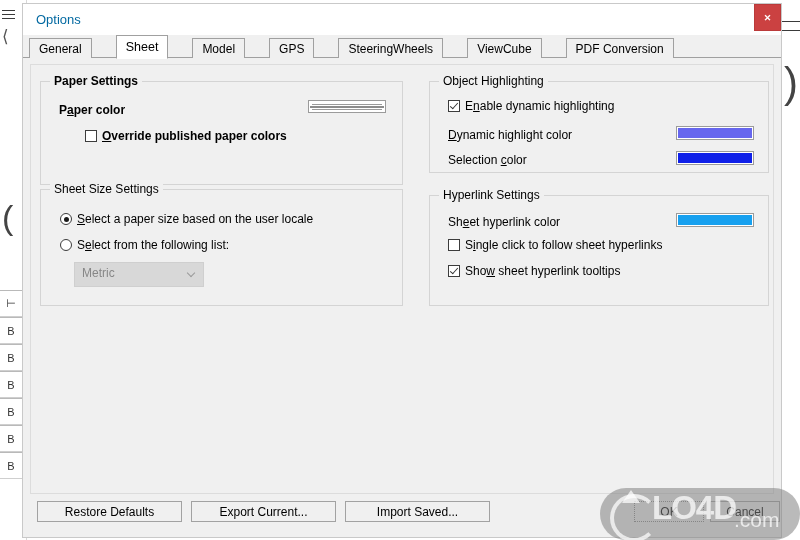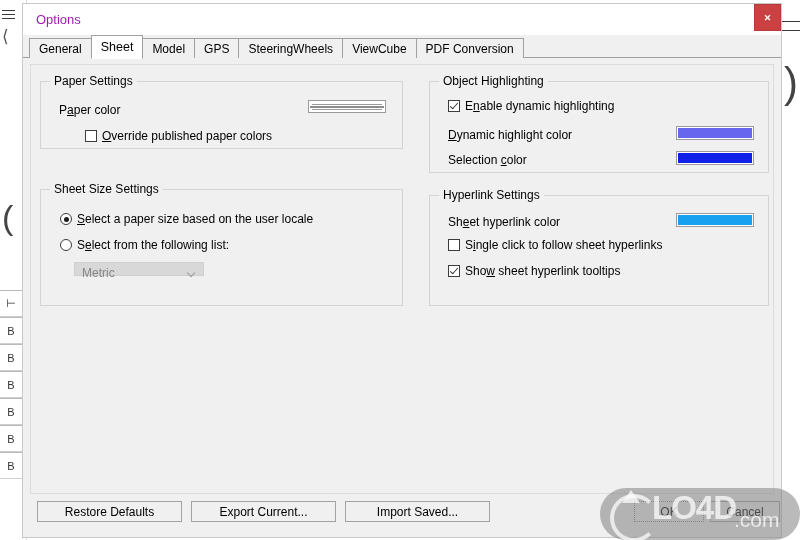--- a/index.html
+++ b/index.html
@@ -108,21 +108,21 @@
   .titlebar {
     height: 31px;
     background: #ffffff;
     position: relative;
     border-bottom: none;
   }
   .title-text {
     position: absolute;
     left: 13px; top: 8px;
     font-size: 13px;
-    color: #a21caf;
+    color: #0369a1;
   }
   .close-btn {
     position: absolute;
     right: 0; top: 0;
     width: 27px; height: 27px;
     background: #cb4141;
     color: #ffffff;
     font-size: 9px;
     font-weight: bold;
     display: flex;
@@ -145,20 +145,21 @@
     position: absolute;
     left: 0; right: 0; bottom: 0;
     height: 1px;
     background: #a0a0a0;
   }
   .tabs {
     position: absolute;
     left: 6px; bottom: 0;
     display: flex;
     align-items: flex-end;
+    gap: 25px;
   }
   .tab {
     height: 20px;
     line-height: 20px;
     padding: 0 9px;
     font-size: 12px;
     color: #000;
     background: #f0f0f0;
     border: 1px solid #a0a0a0;
     border-bottom: none;
@@ -205,21 +206,21 @@
     position: absolute;
     top: -8px; left: 9px;
     background: #f0f0f0;
     padding: 0 4px;
     font-size: 12px;
     color: #000;
     white-space: nowrap;
   }
 
   
-  #grp-paper      { left: 9px;   top: 16px;  width: 363px; height: 68px; }
+  #grp-paper      { left: 9px;   top: 16px;  width: 363px; height: 104px; font-weight: bold; }
   #grp-sheetsize  { left: 9px;   top: 124px; width: 363px; height: 117px; }
   #grp-objhl      { left: 398px; top: 16px;  width: 340px; height: 92px; }
   #grp-hyperlink  { left: 398px; top: 130px; width: 340px; height: 111px; }
 
   .row-label {
     position: absolute;
     font-size: 12px;
     color: #000;
     white-space: nowrap;
   }
@@ -313,21 +314,21 @@
   .swatch.paper .motif3 {
     position: absolute;
     left: 3px; right: 3px; bottom: 2px;
     height: 1px;
     background: #9a9a9a;
   }
 
   
   .combo {
     position: absolute;
-    width: 130px; height: 14px;
+    width: 130px; height: 25px;
     background: #d8d8d8;
     border: 1px solid #cfcfcf;
     box-sizing: border-box;
     cursor: default;
   }
   .combo-text {
     position: absolute;
     left: 7px; top: 3px;
     font-size: 12px;
     color: #878787;

